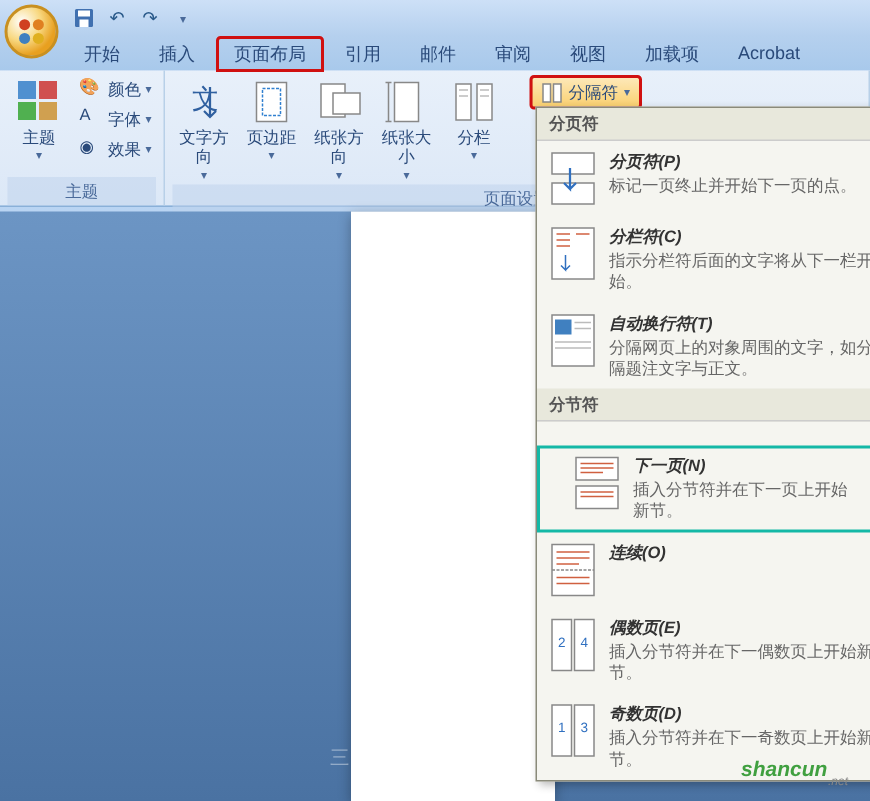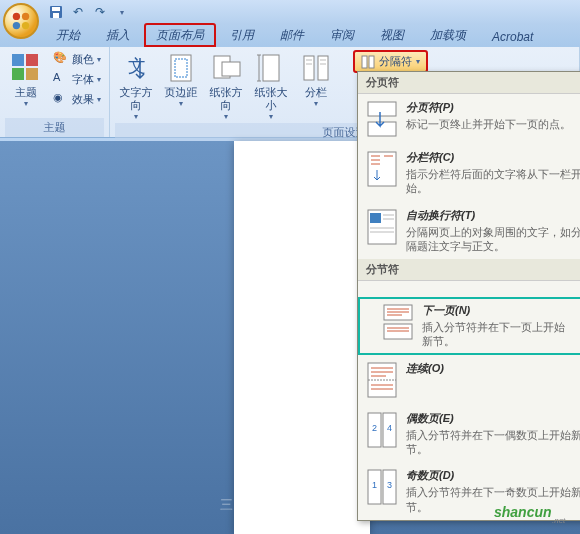--- a/index.html
+++ b/index.html
@@ -6,21 +6,21 @@
     body { font-family: "Microsoft YaHei", SimSun, sans-serif; font-size: 12px; background: #fff; width: 580px; height: 534px; overflow: hidden; position: relative; }
     
     .window { background: linear-gradient(to bottom, #bfd8f5 0%, #a8c9eb 100%); width: 580px; height: 534px; }
     
     .titlebar { height: 24px; display: flex; align-items: center; padding: 2px 4px; background: linear-gradient(to bottom, #cde0f7, #b5d0ee); }
     .office-btn { width: 36px; height: 36px; background: radial-gradient(circle at 30% 30%, #fff, #f8d880 40%, #e8a020 70%); border-radius: 50%; position: absolute; top: 3px; left: 3px; border: 2px solid #c99020; z-index: 10; display: flex; align-items: center; justify-content: center; }
     .office-btn svg { width: 22px; height: 22px; }
     .qat { margin-left: 44px; display: flex; gap: 6px; align-items: center; }
     .qat-item { width: 16px; height: 16px; display: flex; align-items: center; justify-content: center; color: #2a5a8a; }
     
-    .tabs { height: 23px; display: flex; align-items: flex-end; padding-left: 44px; gap: 2px; background: linear-gradient(to bottom, #b5d0ee, #a8c9eb); font-style: italic; }
+    .tabs { height: 23px; display: flex; align-items: flex-start; padding-left: 44px; gap: 2px; background: linear-gradient(to bottom, #b5d0ee, #a8c9eb); }
     .tab { padding: 4px 12px 3px; font-size: 12px; color: #2a4a7a; cursor: pointer; border-top-left-radius: 3px; border-top-right-radius: 3px; }
     .tab.highlighted { border: 2px solid #d01010; padding: 2px 10px 1px; }
     
     .ribbon { height: 91px; background: linear-gradient(to bottom, #e8f0fa 0%, #dce8f7 100%); display: flex; border-bottom: 1px solid #8ab0d8; }
     .group { border-right: 1px solid #b8d0e8; padding: 3px 5px 0; display: flex; flex-direction: column; }
     .group-content { flex: 1; display: flex; gap: 3px; align-items: flex-start; }
     .group-label { text-align: center; font-size: 11px; color: #4a6a9a; padding: 2px 0; background: rgba(190,210,235,0.5); }
     
     .big-btn { display: flex; flex-direction: column; align-items: center; padding: 2px 4px; width: 42px; cursor: pointer; }
     .big-btn .icon { width: 32px; height: 32px; margin-bottom: 2px; display: flex; align-items: center; justify-content: center; }

